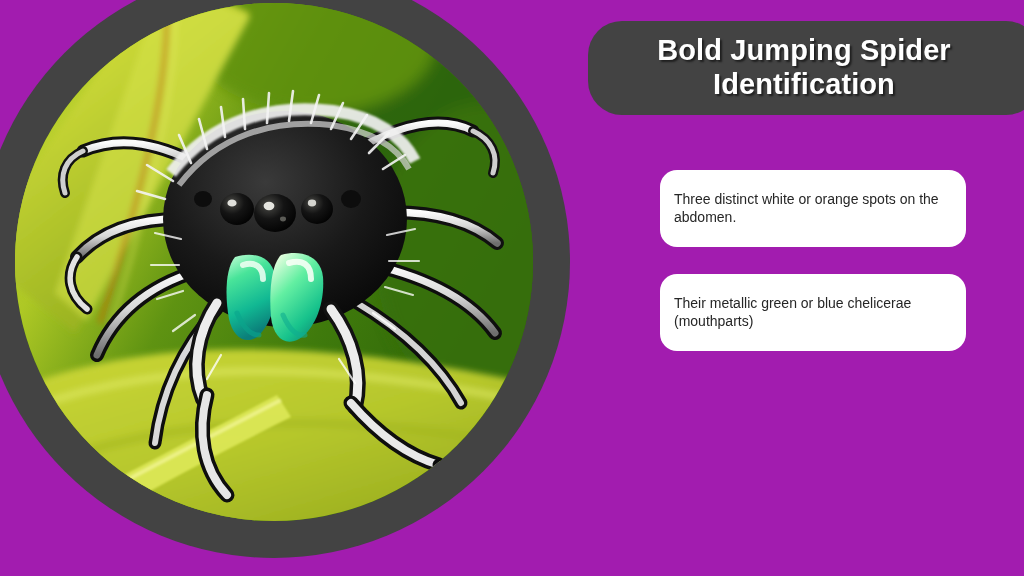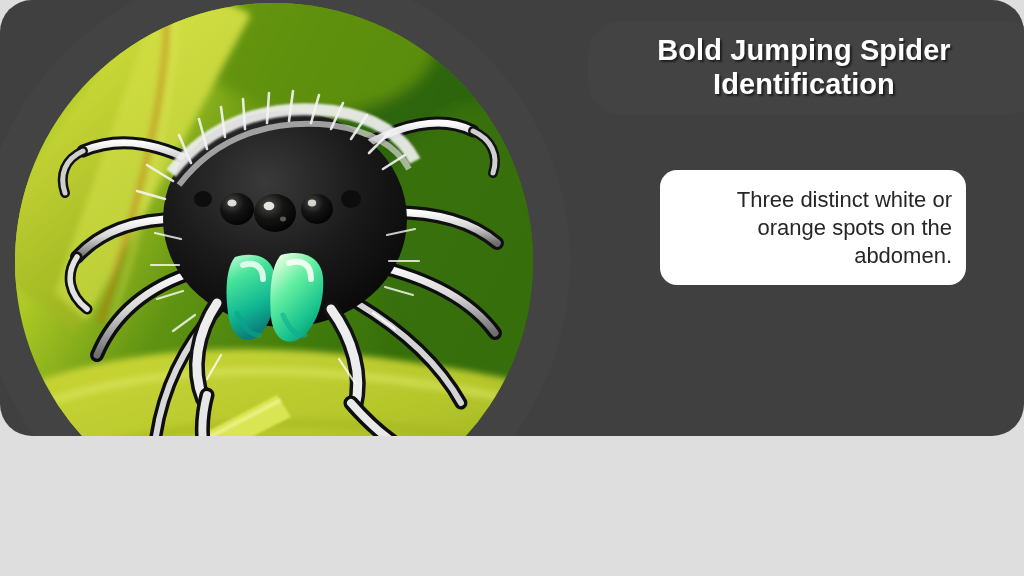--- a/index.html
+++ b/index.html
@@ -12,24 +12,23 @@
     overflow: hidden;
     background: #dedede;
     font-family: "Liberation Sans", sans-serif;
     position: relative;
   }
 
   #stage {
     position: absolute;
     left: 0; top: 0;
     width: 1024px;
-    height: 436px;
-    background: #404040;
+    height: 576px;
+    background: #a21caf;
     overflow: hidden;
-    border-radius: 32px;
   }
 
   
   .medallion {
     position: absolute;
     left: -22px;
     top: -34px;
     width: 592px;
     height: 592px;
     border-radius: 50%;
@@ -112,23 +111,23 @@
     border-radius: 17px;
     padding: 16px 14px 15px 14px;
     box-sizing: border-box;
     min-height: 77px;
     display: flex;
     align-items: center;
     justify-content: center;
   }
   .card-text {
     color: #262626;
-    font-size: 22px;
+    font-size: 14px;
     line-height: 1.28;
-    text-align: right;
+    text-align: left;
     width: 100%;
   }
 </style>
 </head>
 <body>
 
 <div id="stage">
 
   <div class="medallion">
     <div class="medallion-photo">
@@ -336,18 +335,24 @@
 
     <div class="cards">
 
       <div class="card">
         <div class="card-tab"></div>
         <div class="card-body">
           <div class="card-text">Three distinct white or orange spots on the abdomen.</div>
         </div>
       </div>
 
+      <div class="card">
+        <div class="card-tab"></div>
+        <div class="card-body">
+          <div class="card-text">Their metallic green or blue chelicerae (mouthparts)</div>
+        </div>
+      </div>
 
 
     </div>
   </div>
 
 </div>
 
 </body></html>

